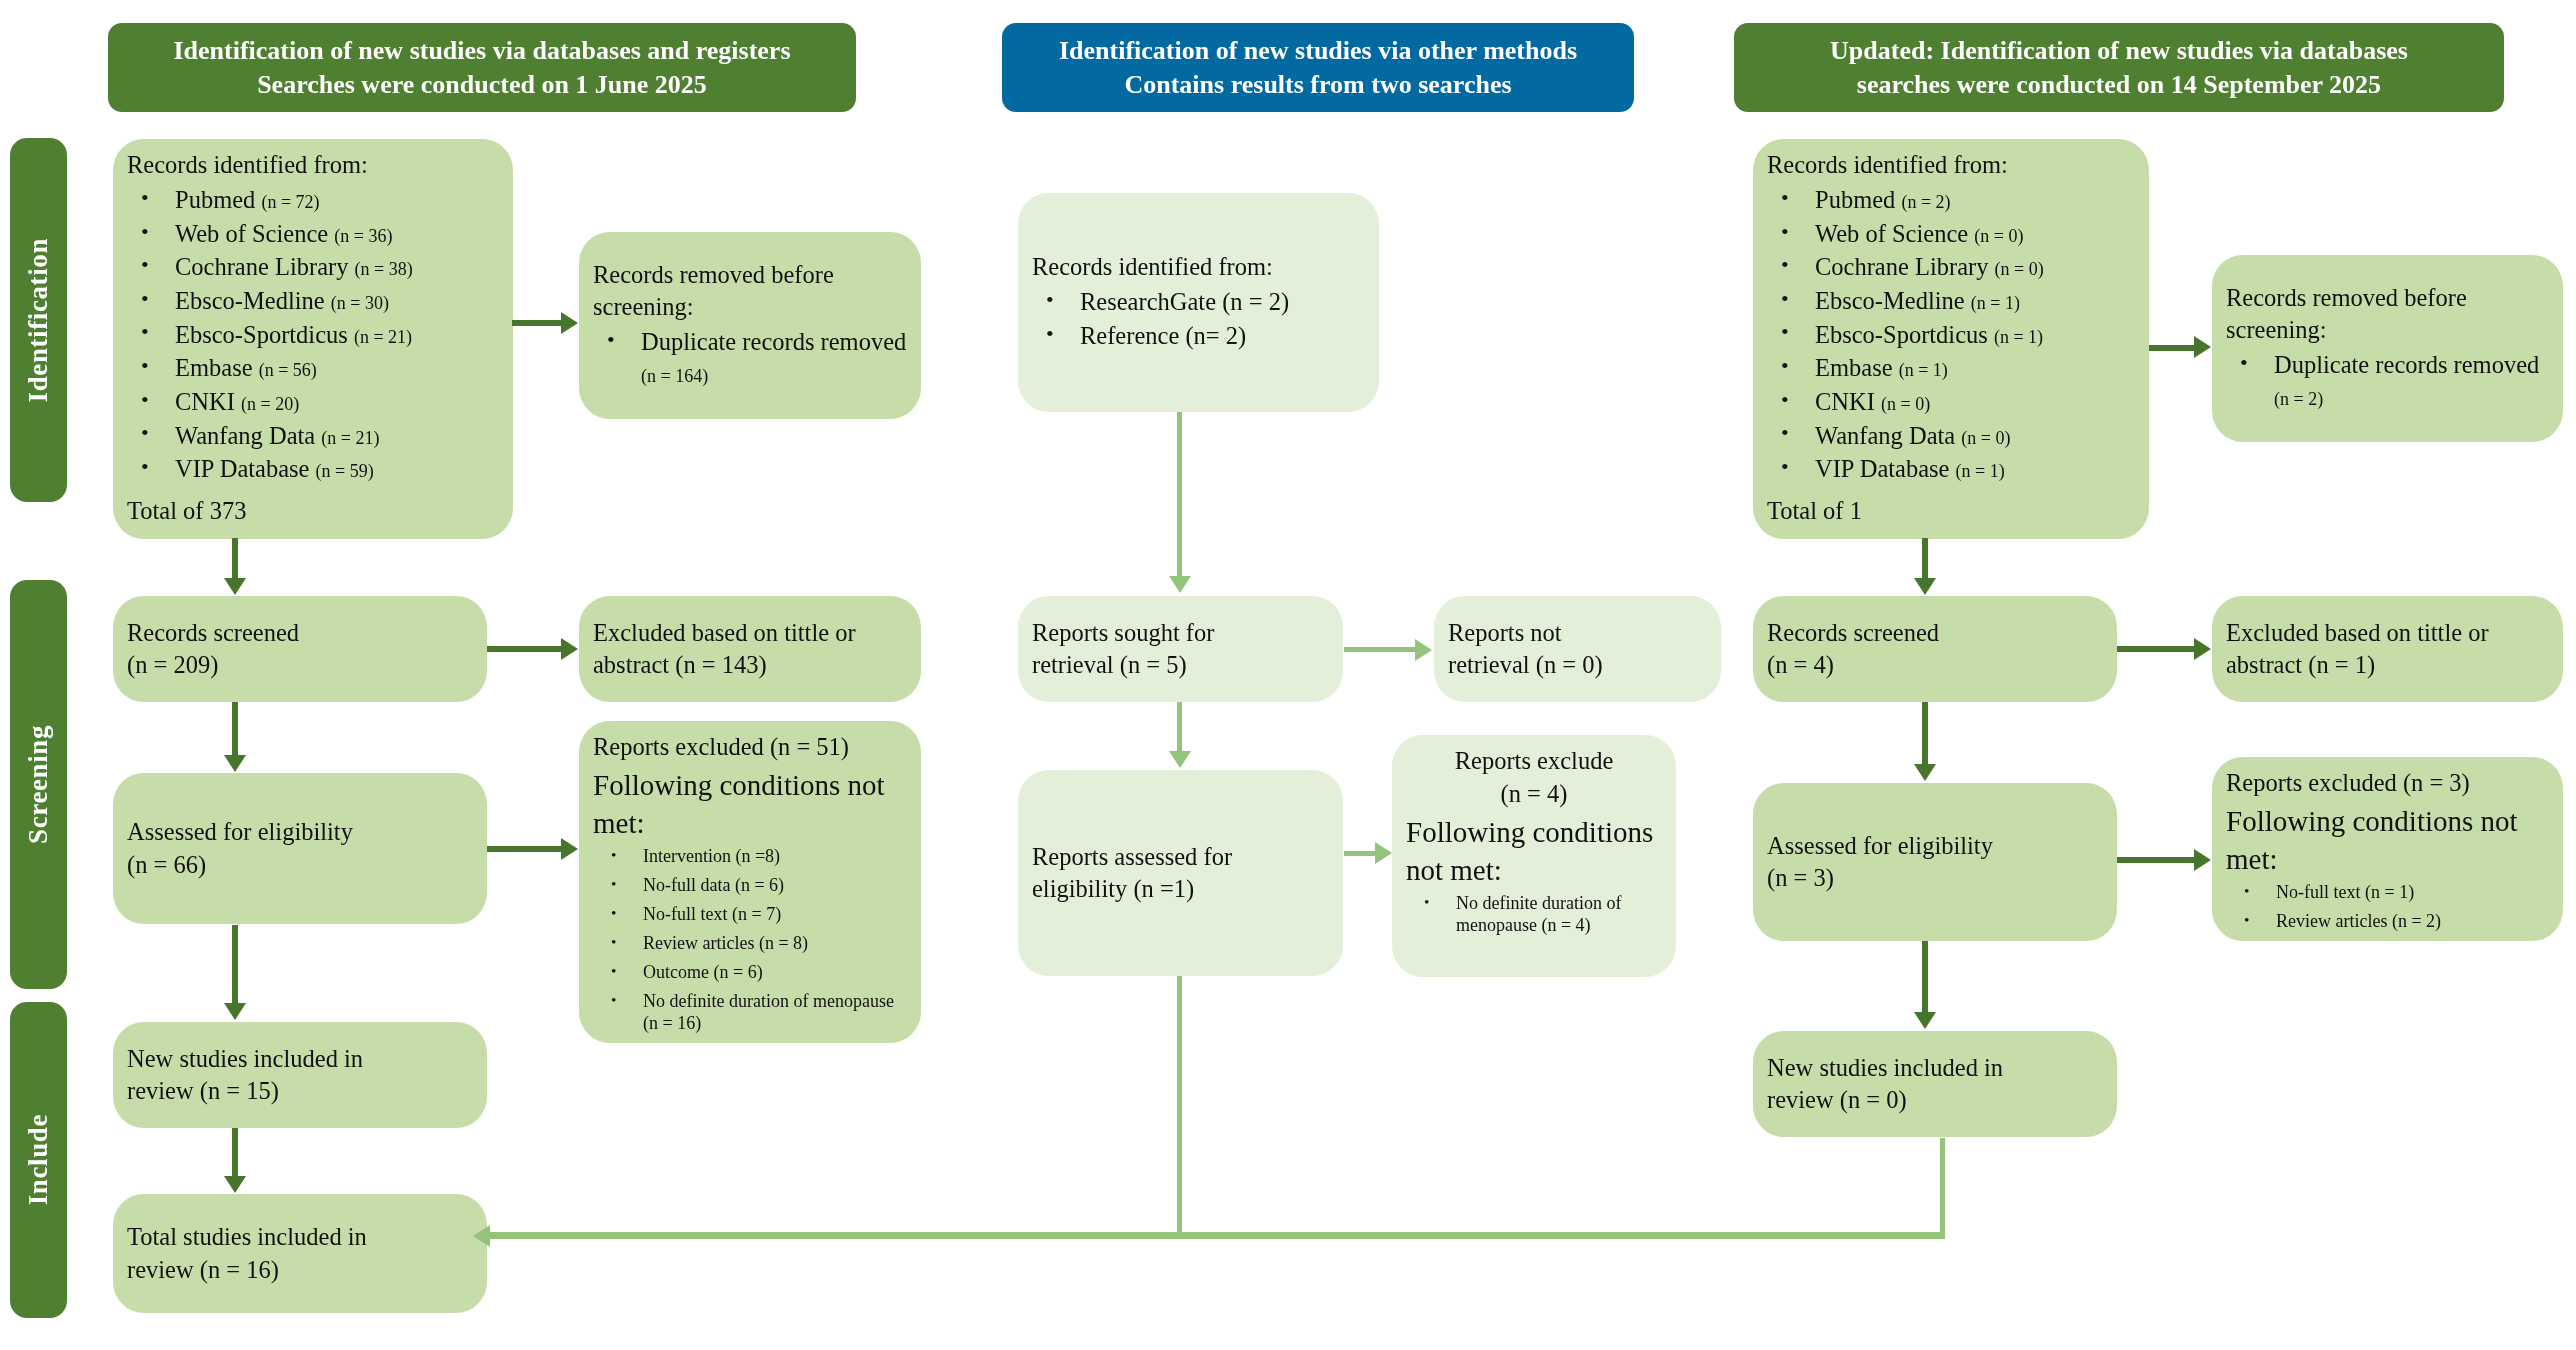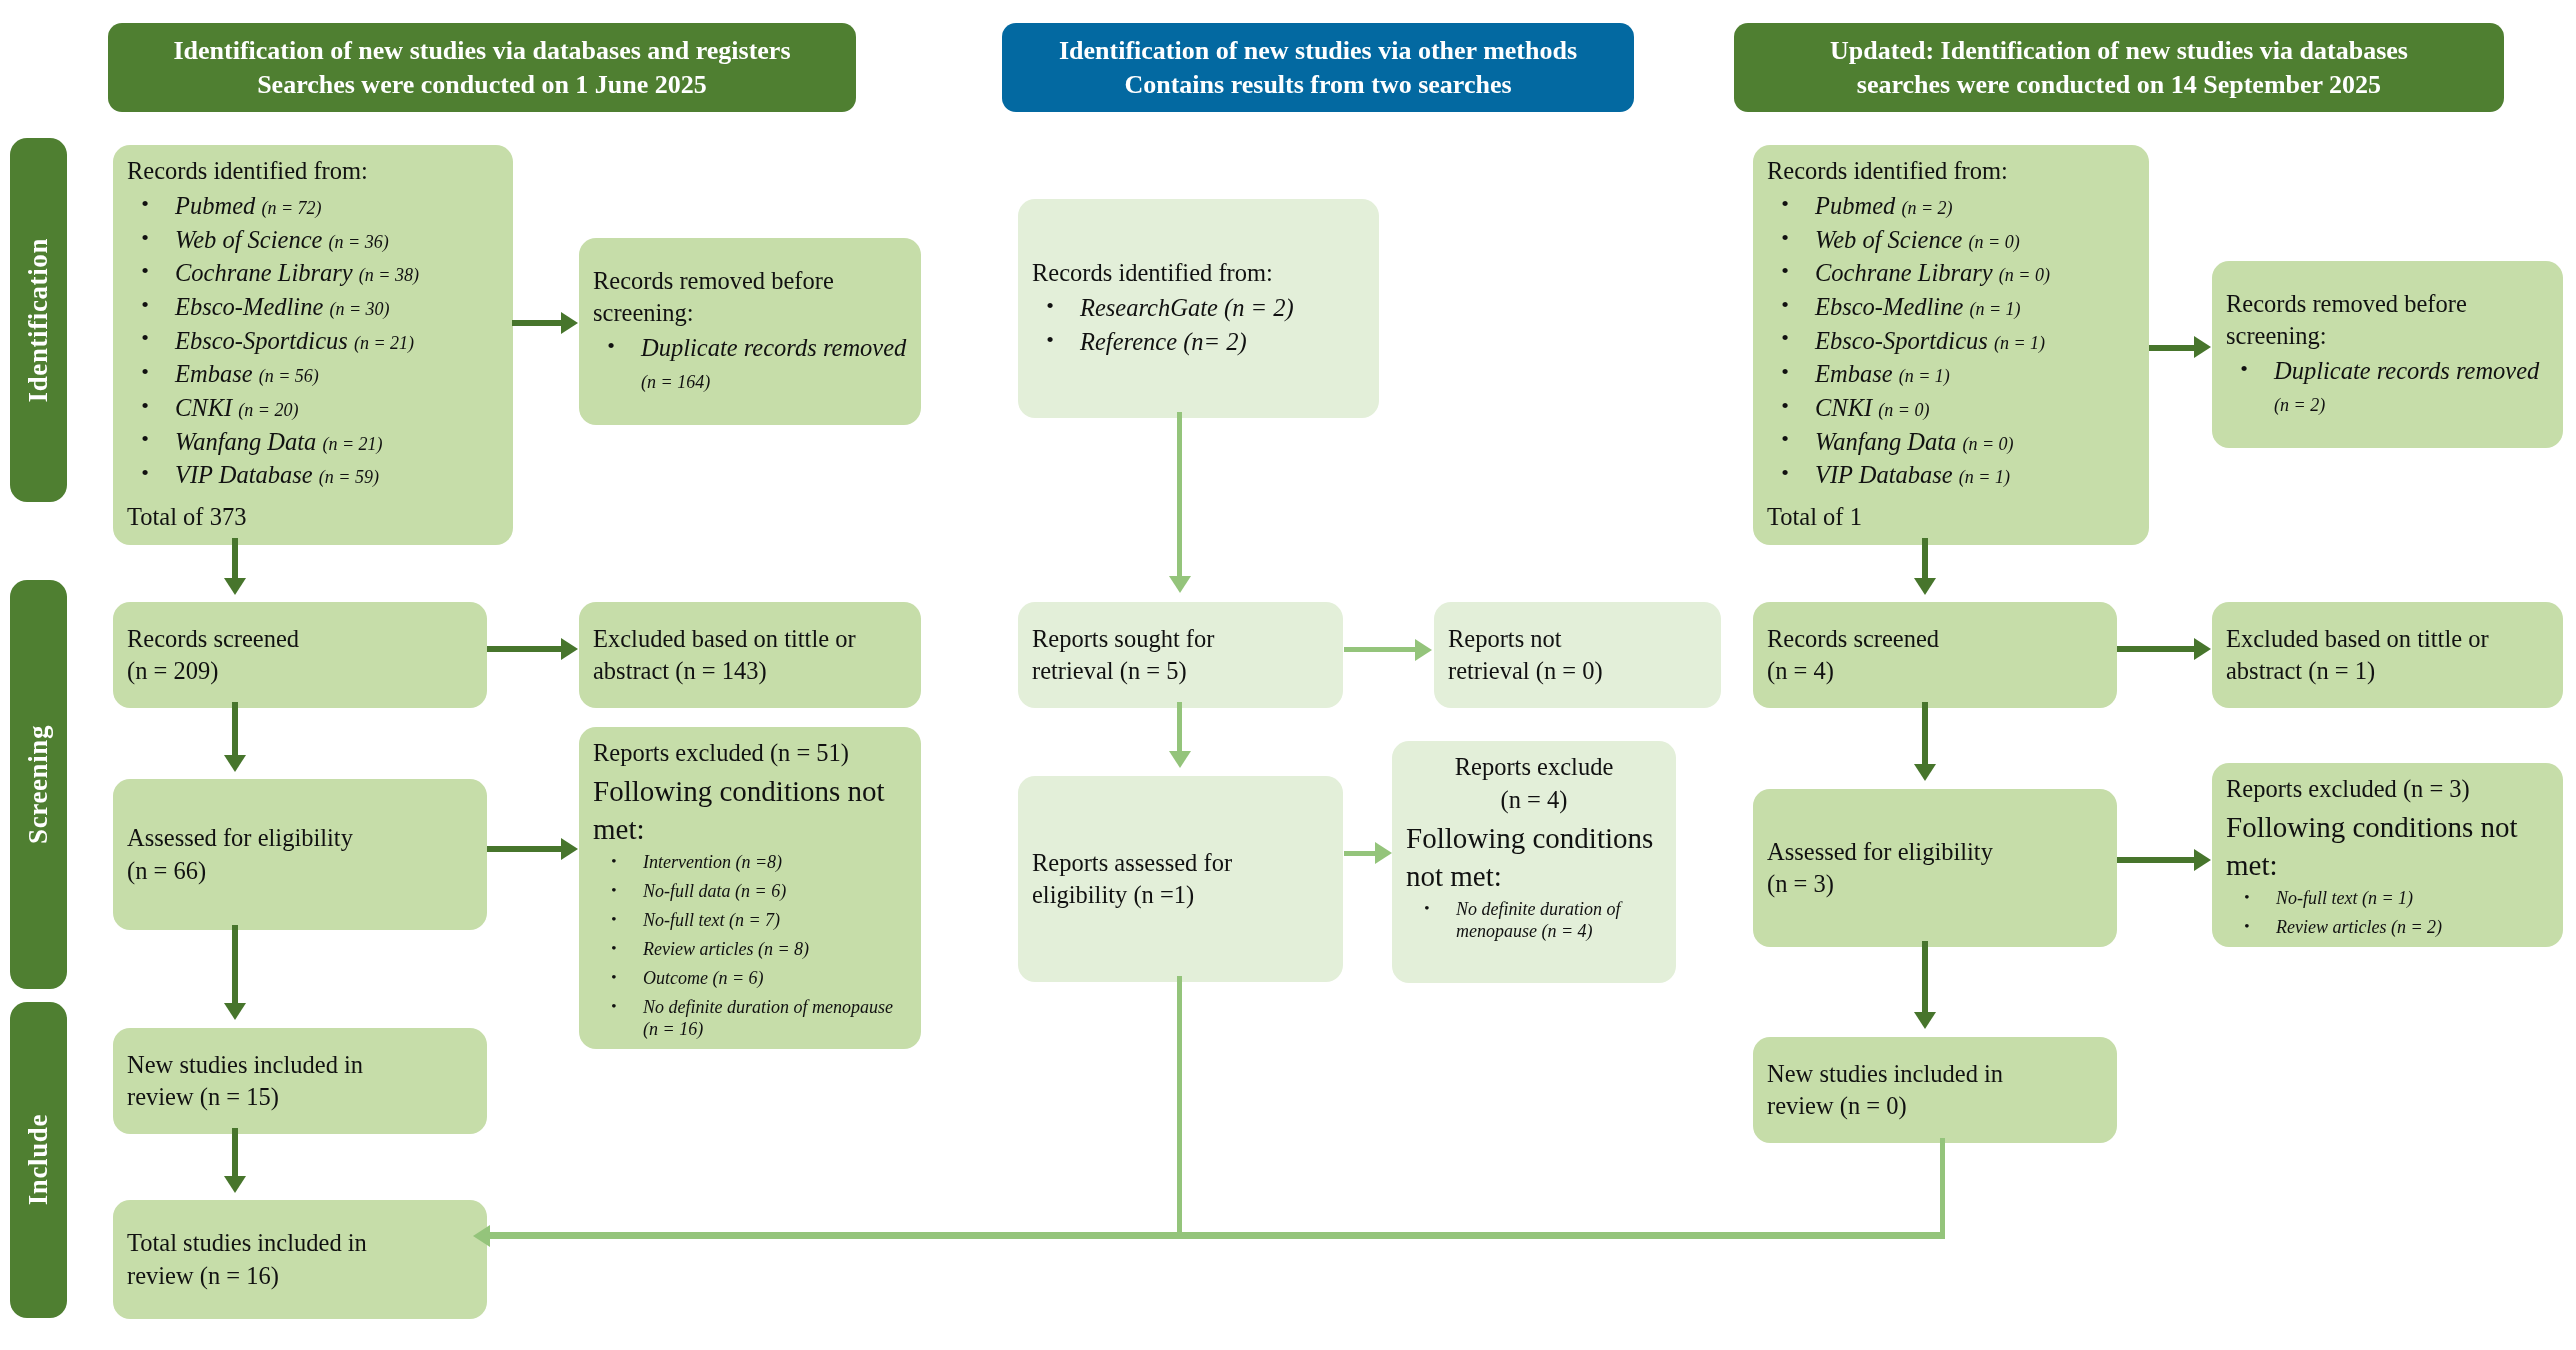--- a/index.html
+++ b/index.html
@@ -14,27 +14,27 @@
              writing-mode:vertical-rl;transform:rotate(180deg);white-space:nowrap;}
 
   
   .hdr{position:absolute;border-radius:14px;display:flex;align-items:center;
        justify-content:center;text-align:center;padding:6.4px 14px;box-sizing:border-box;}
   .hdr .t{color:#ffffff;font-weight:bold;font-size:26px;line-height:1.30;}
   .hdr.dark{background:#4F7F31;text-align:center;}
   .hdr.light{background:#0369a1;}
 
   
-  .box{position:absolute;border-radius:17px;box-sizing:border-box;
-       padding:10.3px 14px;font-size:24.5px;line-height:1.32;margin-top:6px;}
+  .box{position:absolute;border-radius:31px;box-sizing:border-box;
+       padding:10.3px 14px;font-size:24.5px;line-height:1.32;}
   .box.a{background:#C6DDA9;}     
   .box.b{background:#E3EFD9;}     
   .box .hd{display:block;}
   .box .tot{display:block;margin-top:9px;}
-  .box ul{list-style:none;margin:2.6px 0 0 0;padding:0;font-style:italic;}
+  .box ul{list-style:none;margin:2.6px 0 0 0;padding:0;}
   .box ul li{position:relative;padding-left:48px;margin:0 0 1.3px 0;}
   .box ul li::before{content:"\2022";position:absolute;left:14px;top:-1.3px;font-size:22px;}
   .nsm{font-size:18px;}
   .sub{font-size:29px;display:block;margin-top:2.6px;}
   ul.small li{font-size:18px;padding-left:50px;margin-bottom:6.4px;line-height:1.25;}
   ul.small li::before{left:18px;font-size:15.5px;top:0;}
   .ctr{text-align:center;}
   .vcenter{display:flex;flex-direction:column;justify-content:center;}
 
   

